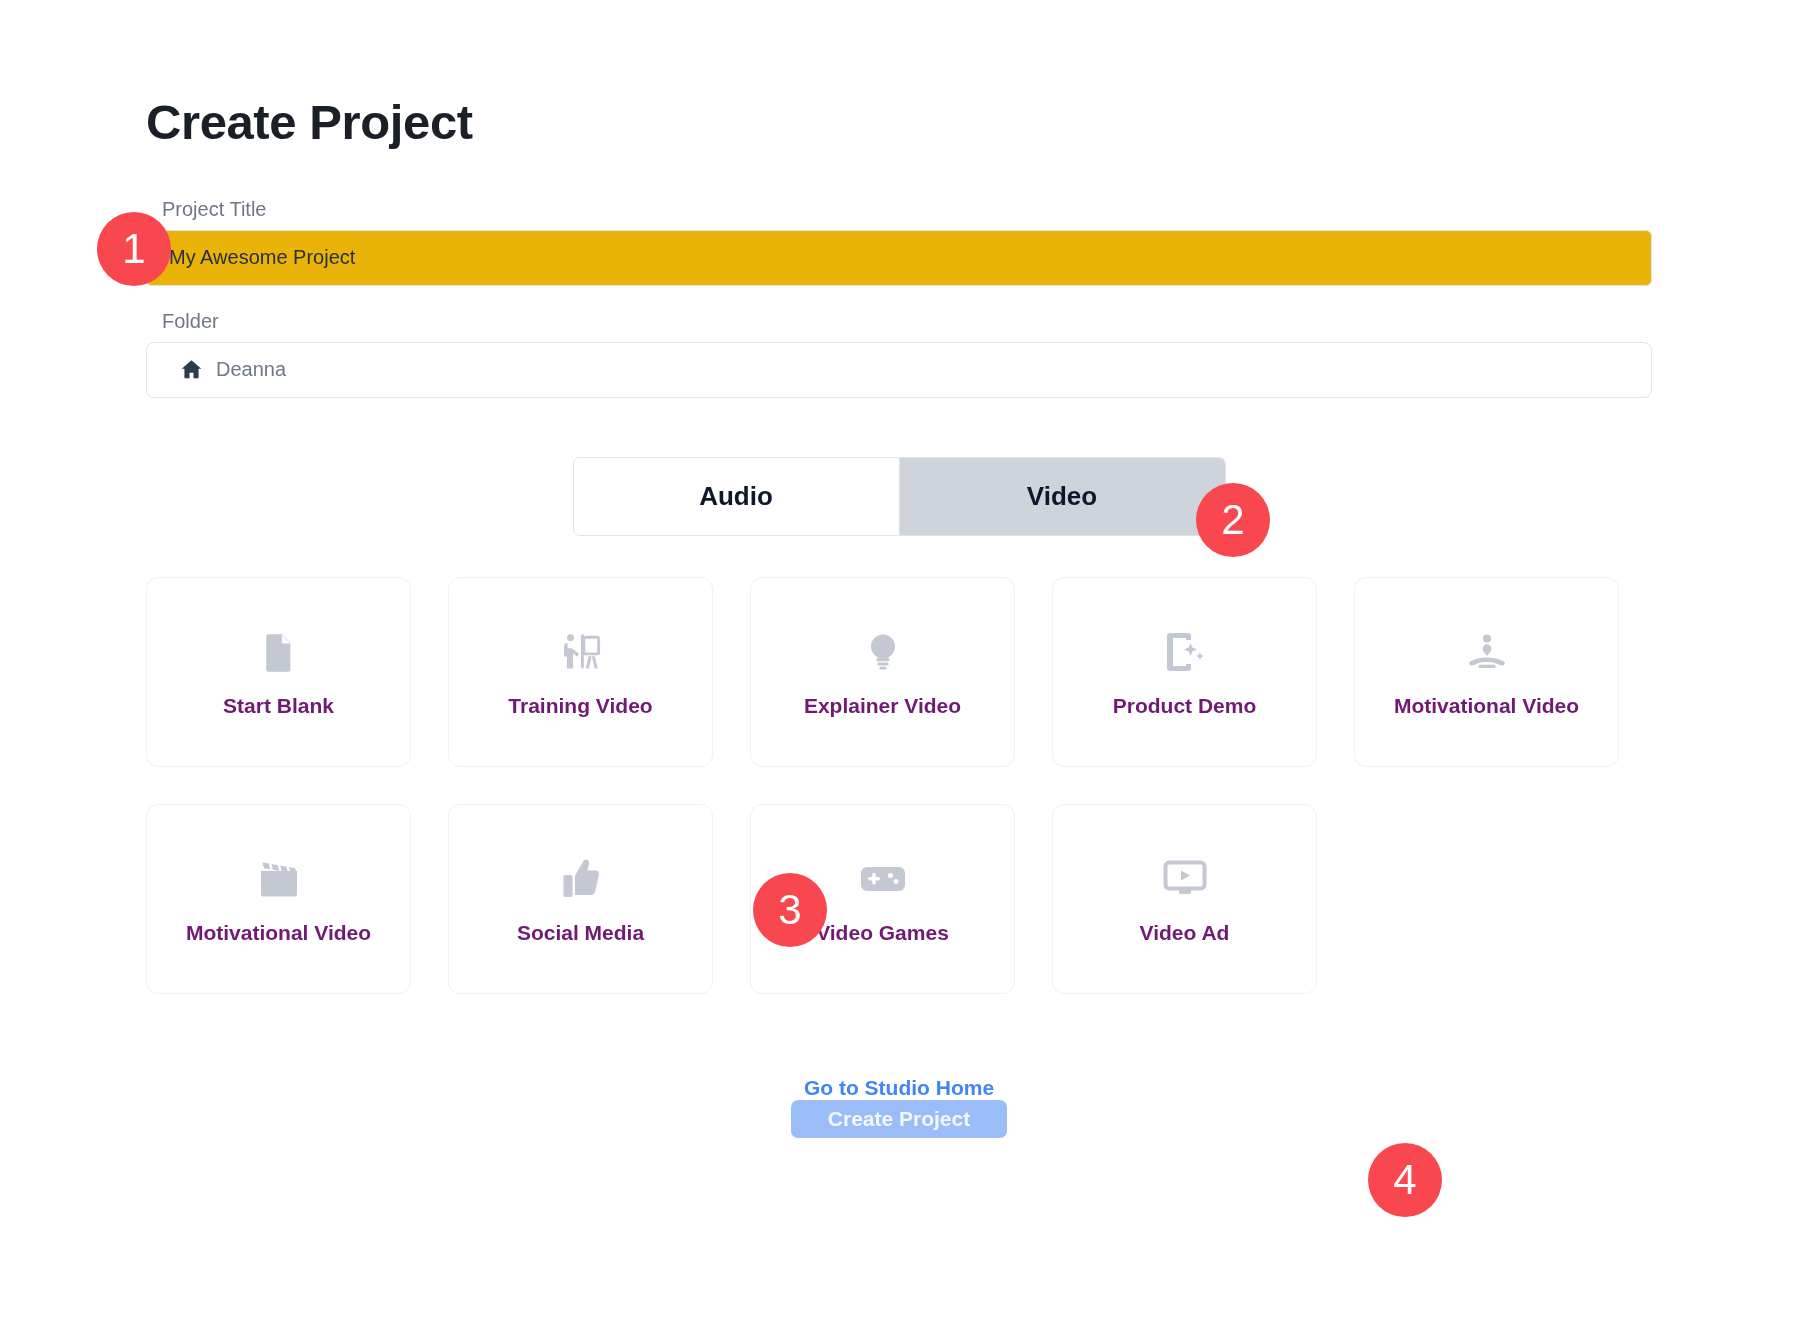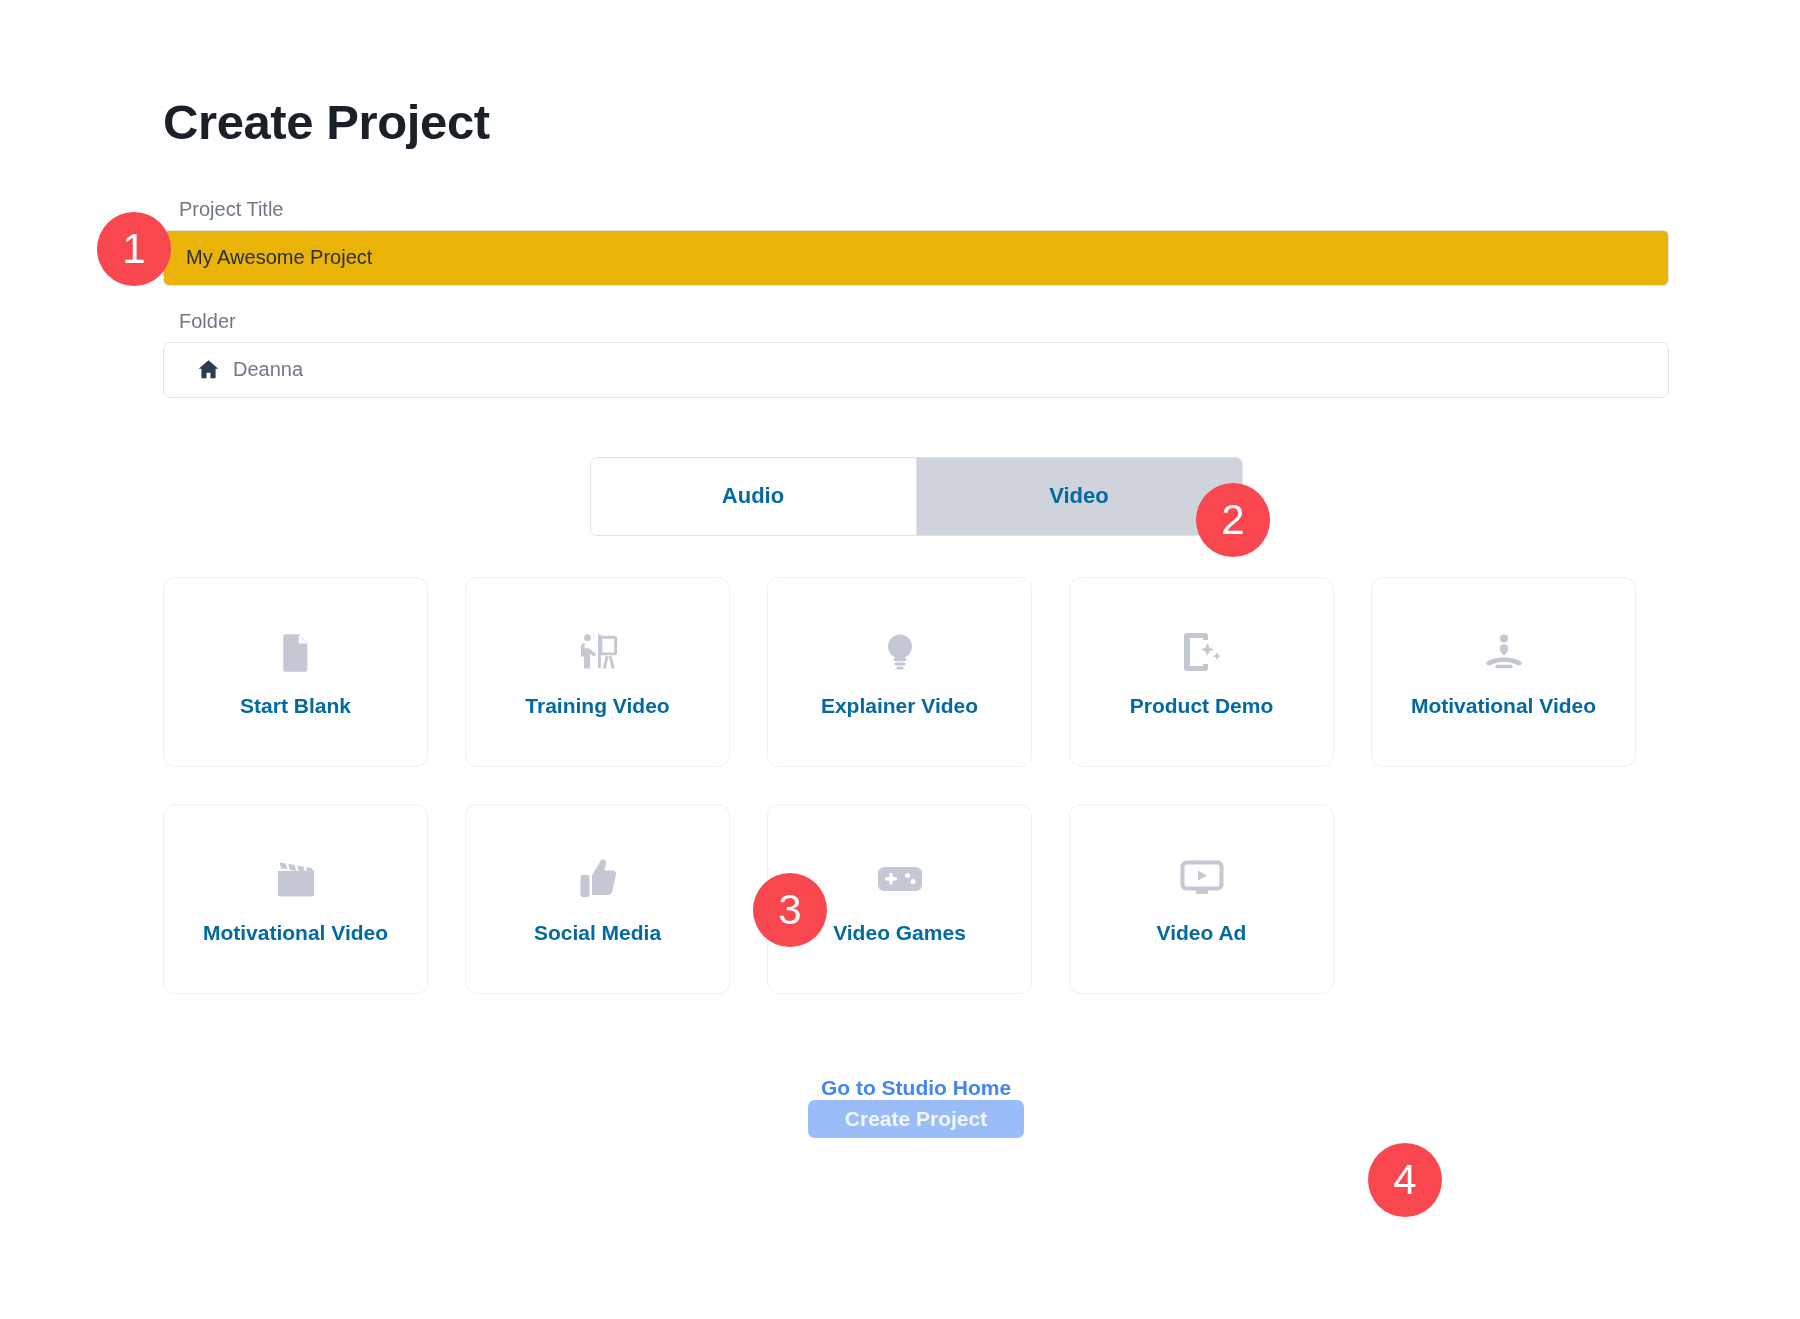--- a/index.html
+++ b/index.html
@@ -13,21 +13,21 @@
 
   .page {
     position: relative;
     width: 1800px;
     height: 1319px;
     background: #ffffff;
   }
 
   .content {
     position: absolute;
-    left: 163px;
+    left: 146px;
     top: 0;
     width: 1506px;
   }
 
   
   .page-title {
     font-size: 49px;
     font-weight: 700;
     color: #1b2028;
     letter-spacing: -0.4px;
@@ -89,23 +89,23 @@
     border-radius: 7px;
     overflow: hidden;
     height: 79px;
   }
   .seg-btn {
     width: 325px;
     height: 100%;
     display: flex;
     align-items: center;
     justify-content: center;
-    font-size: 22px;
-    font-weight: 700;
-    color: #0369a1;
+    font-size: 26px;
+    font-weight: 700;
+    color: #0f172a;
     background: #ffffff;
     border: none;
     cursor: pointer;
     font-family: "Liberation Sans", sans-serif;
   }
   .seg-btn.active {
     background: #ced3dc;
   }
   .seg-divider {
     width: 1px;
@@ -134,21 +134,21 @@
     height: 52px;
     display: flex;
     align-items: center;
     justify-content: center;
     color: #c4c8d2;
   }
   .card-label {
     margin-top: 16px;
     font-size: 21px;
     font-weight: 700;
-    color: #0369a1;
+    color: #701a75;
     text-align: center;
   }
 
   
   .footer {
     margin-top: 82px;
     display: flex;
     align-items: center;
     justify-content: space-between;
     position: relative;

